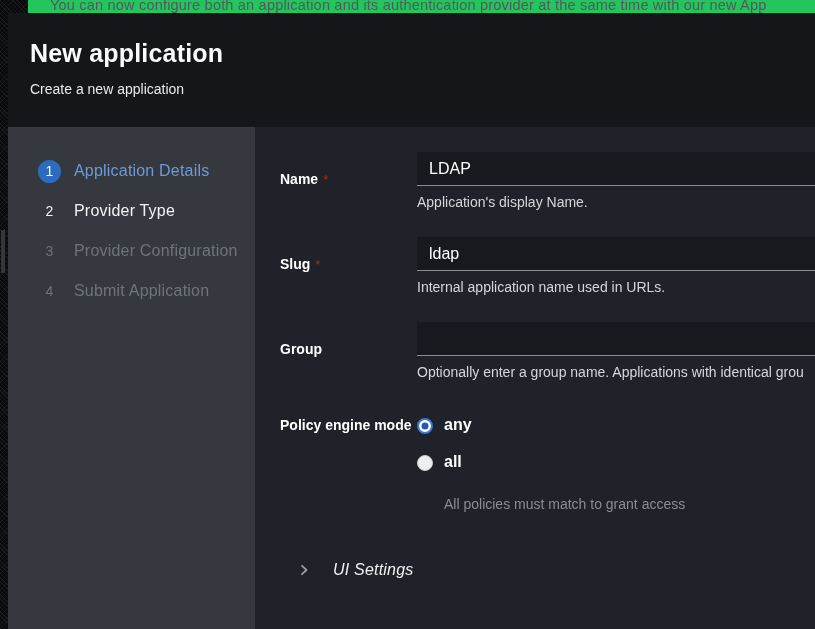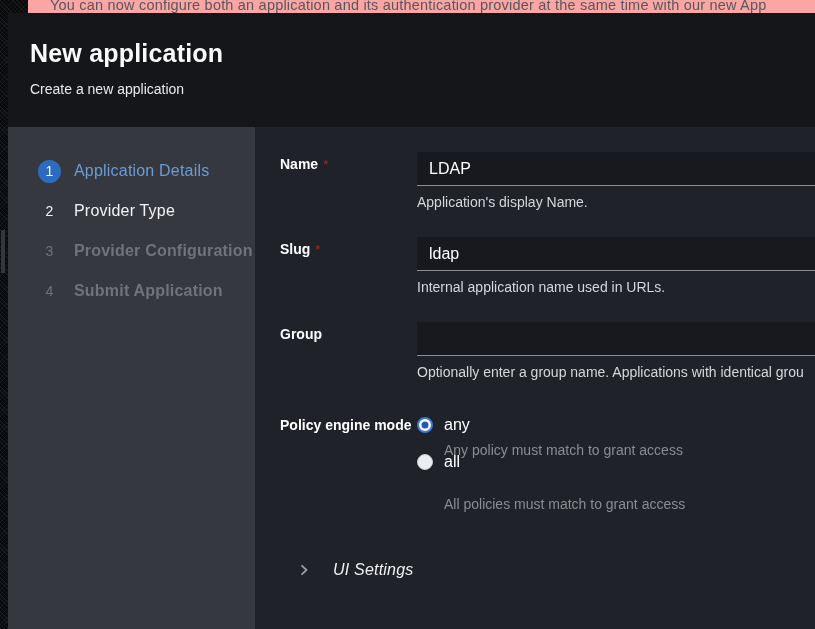--- a/index.html
+++ b/index.html
@@ -21,21 +21,21 @@
       repeating-linear-gradient(-45deg, rgba(255,255,255,0.04) 0 1px, transparent 1px 3px);
   }
   .page-sliver {
     position: absolute; left: 1px; top: 230px; width: 4px; height: 43px;
     background: #34373c;
   }
 
   
   .banner-strip {
     position: absolute; left: 28px; top: 0; right: 0; height: 14px;
-    background: #fca5a5; overflow: hidden;
+    background: #22c55e; overflow: hidden;
   }
   .banner-text {
     position: absolute; left: 22px; top: -3px;
     font-size: 14.5px; letter-spacing: 0.2px;
     color: #55585c; white-space: nowrap;
   }
 
   
   .modal {
     position: absolute; left: 8px; top: 13px;
@@ -64,43 +64,43 @@
     width: 23px; height: 23px; flex: 0 0 23px;
     display: flex; align-items: center; justify-content: center;
     font-size: 14px; border-radius: 50%;
   }
   .step-label { margin-left: 13px; font-size: 16px; letter-spacing: 0.2px; }
   .step.current .step-num { background: #2b6cc0; color: #ffffff; }
   .step.current .step-label { color: #6b9bd8; }
   .step.available .step-num { color: #f2f2f4; }
   .step.available .step-label { color: #f2f2f4; }
   .step.disabled .step-num { color: #6f7479; }
-  .step.disabled .step-label { color: #6f7479; font-weight: bold; }
+  .step.disabled .step-label { color: #6f7479; }
 
   
   .form-pane { flex: 1; position: relative; background: #1f2228; overflow: hidden; }
   .form-row { position: absolute; left: 0; right: 0; }
   .field-label {
-    position: absolute; left: 25px; top: 4px;
+    position: absolute; left: 25px; top: 19px;
     font-size: 14px; font-weight: 700; color: #ffffff; white-space: nowrap;
   }
   .required-marker { color: #b0271a; font-size: 13px; margin-left: 5px; font-weight: 400; }
   .field-col { margin-left: 162px; }
   .text-input {
     display: block; width: 100%; box-sizing: border-box; height: 34px;
     background: #17191e; color: #ffffff;
     border: none; border-bottom: 1px solid #8a8d90; border-radius: 0;
     font-size: 16px; padding: 0 12px;
     font-family: "Liberation Sans", "DejaVu Sans", sans-serif;
     outline: none;
   }
   .help-bright { margin: 8px 0 0 0; font-size: 14px; color: #d6d7d9; white-space: nowrap; }
 
   
-  .radio-option { position: absolute; left: 162px; display: flex; align-items: center; cursor: pointer; }
+  .radio-option { position: absolute; left: 162px; display: flex; align-items: flex-end; cursor: pointer; font-weight: bold; }
   .radio {
     width: 16px; height: 16px; border-radius: 50%; position: relative; box-sizing: border-box;
   }
   .radio.checked { background: #ffffff; border: 2px solid #3b77d8; }
   .radio.checked::after {
     content: ""; position: absolute; left: 50%; top: 50%;
     width: 7px; height: 7px; border-radius: 50%;
     transform: translate(-50%, -50%); background: #2457b0;
   }
   .radio.unchecked { background: #edeef0; border: 1px solid #c9cacc; }
@@ -181,21 +181,20 @@
         </div>
       </div>
 
       <div class="form-row" style="top:289px; height:110px">
         <span class="field-label" style="top:1px"><span>Policy engine mode</span><span class="required-marker">*</span></span>
 
         <div class="radio-option" style="top:0">
           <span class="radio checked"></span>
           <span class="radio-label">any</span>
         </div>
-        <p class="help-dim" style="top:26px">Any policy must match to grant access</p>
 
         <div class="radio-option" style="top:37px">
           <span class="radio unchecked"></span>
           <span class="radio-label">all</span>
         </div>
         <p class="help-dim" style="top:80px">All policies must match to grant access</p>
       </div>
 
       <div class="expander">
         <svg class="expander-icon" viewBox="0 0 12 12">

